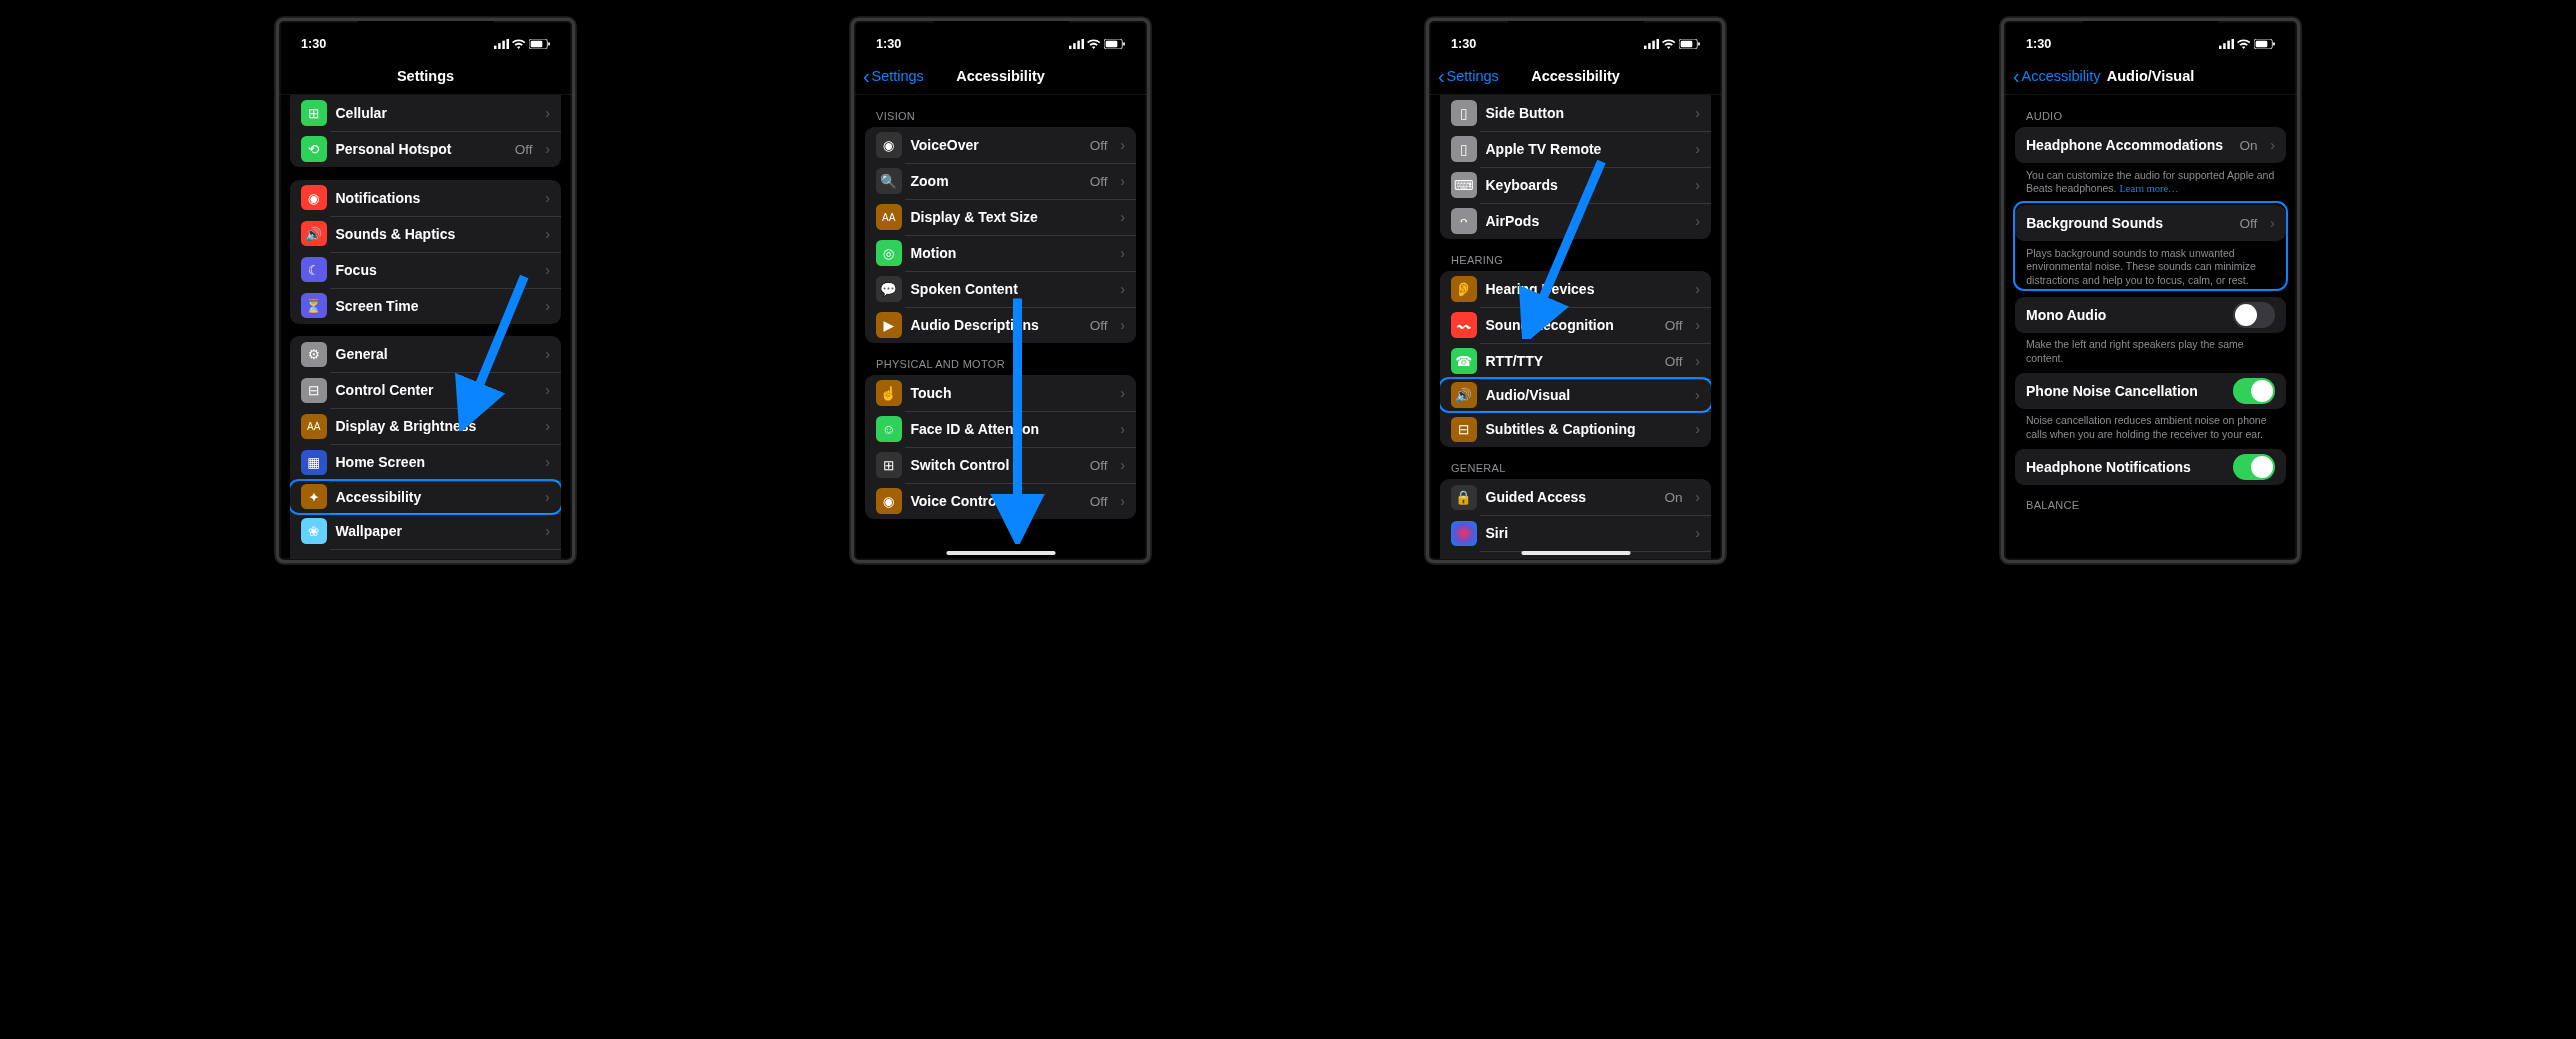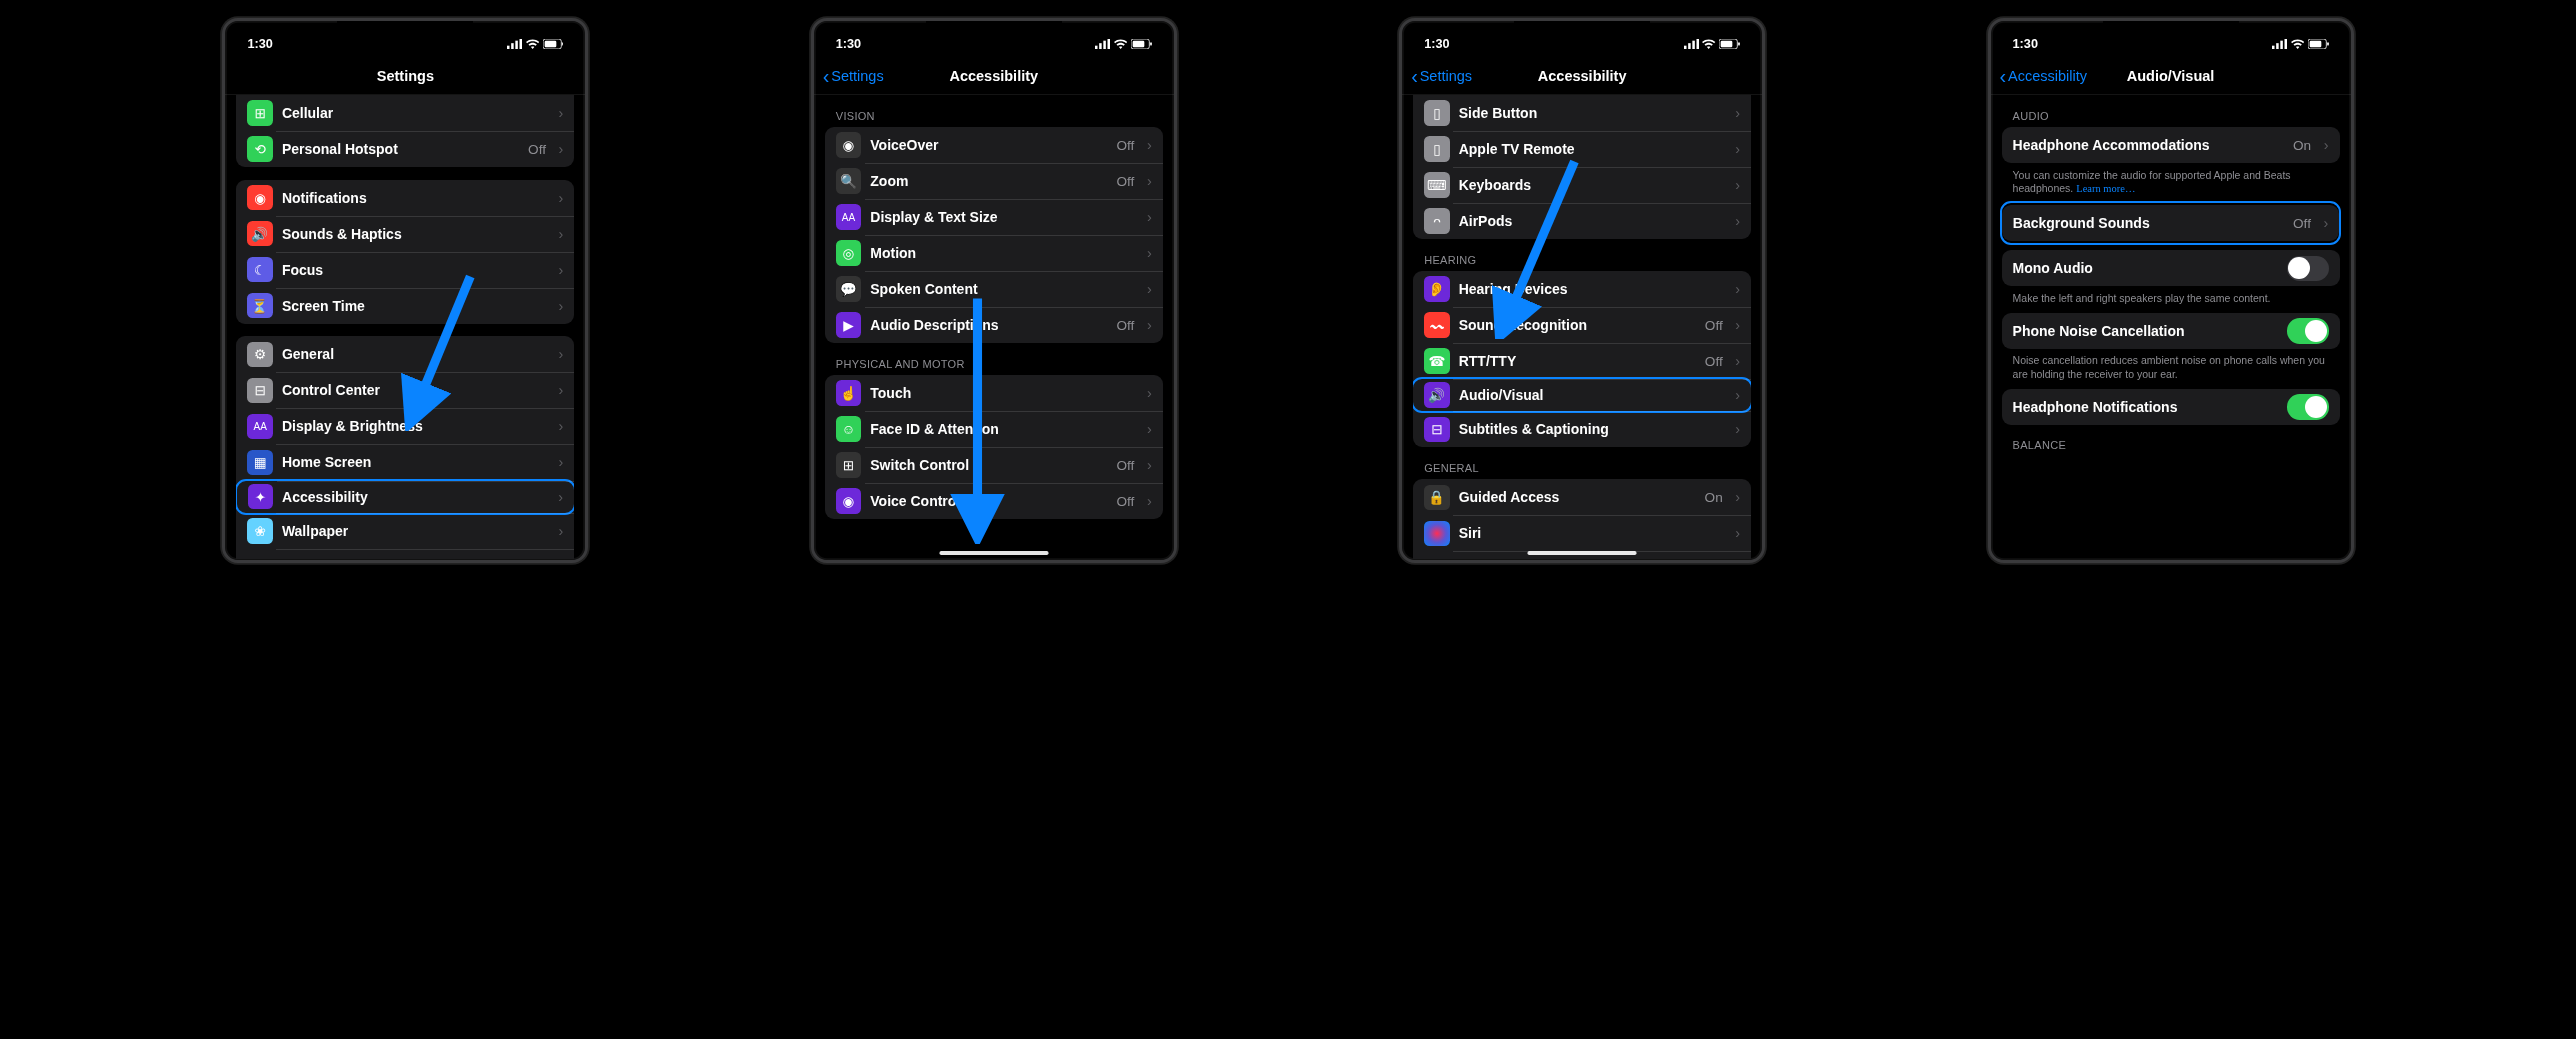--- a/index.html
+++ b/index.html
@@ -8,24 +8,24 @@
     font-family: -apple-system, "SF Pro Text", "Helvetica Neue", Arial, sans-serif;
     display: flex;
     justify-content: space-evenly;
     align-items: flex-start;
     padding: 18px;
     gap: 18px;
     height: 100vh;
     overflow: hidden;
   }
   .phone {
-    width: 366px;
+    width: 299px;
     height: 545px;
     background: #000;
-    border-radius: 16px;
+    border-radius: 8px;
     border: 3.6px solid #3a3a3c;
     box-shadow: 0 0 0 1.8px #222, inset 0 0 0 1.8px #111;
     position: relative;
     overflow: hidden;
     flex-shrink: 0;
   }
   .notch {
     position: absolute;
     top: 0; left: 50%;
     transform: translateX(-50%);
@@ -151,21 +151,21 @@
     position:absolute;
     bottom:5.5px; left:50%;
     transform:translateX(-50%);
     width:109px; height:3.6px;
     border-radius:1.8px;
     background:#fff;
     opacity:0.9;
   }
   
   .ic-green{background:#30d158}.ic-red{background:#ff3b30}
-  .ic-indigo{background:#5e5ce6}.ic-gray{background:#8e8e93}.ic-blue{background:#6d28d9}
+  .ic-indigo{background:#5e5ce6}.ic-gray{background:#8e8e93}.ic-blue{background:#a16207}
   .ic-darkblue{background:#2856c8}.ic-teal{background:#64d2ff}.ic-black{background:#333}
   .ic-siri{background:radial-gradient(circle,#ff2d55,#5856d6,#0a84ff);}
 </style>
 </head>
 <body>
 
 <div class="phone">
   <div class="notch"></div>
   <div class="statusbar">
     <span>1:30</span>
@@ -524,20 +524,21 @@
     <div class="section-footer"><span>You can customize the audio for supported Apple and Beats headphones. </span><a>Learn more…</a></div>
 
     <div class="highlight">
       <div class="group">
         <div class="row no-icon">
             <span class="label">Background Sounds</span>
             <span class="value">Off</span>
             <span class="chevron">›</span>
           </div>
       </div>
+      <div class="section-footer">Plays background sounds to mask unwanted environmental noise. These sounds can minimize distractions and help you to focus, calm, or rest.</div>
     </div>
 
     <div style="height:7.3px"></div>
     <div class="group">
       <div class="row no-icon">
           <span class="label">Mono Audio</span>
           <div class="switch off"></div>
         </div>
     </div>
     <div class="section-footer">Make the left and right speakers play the same content.</div>

